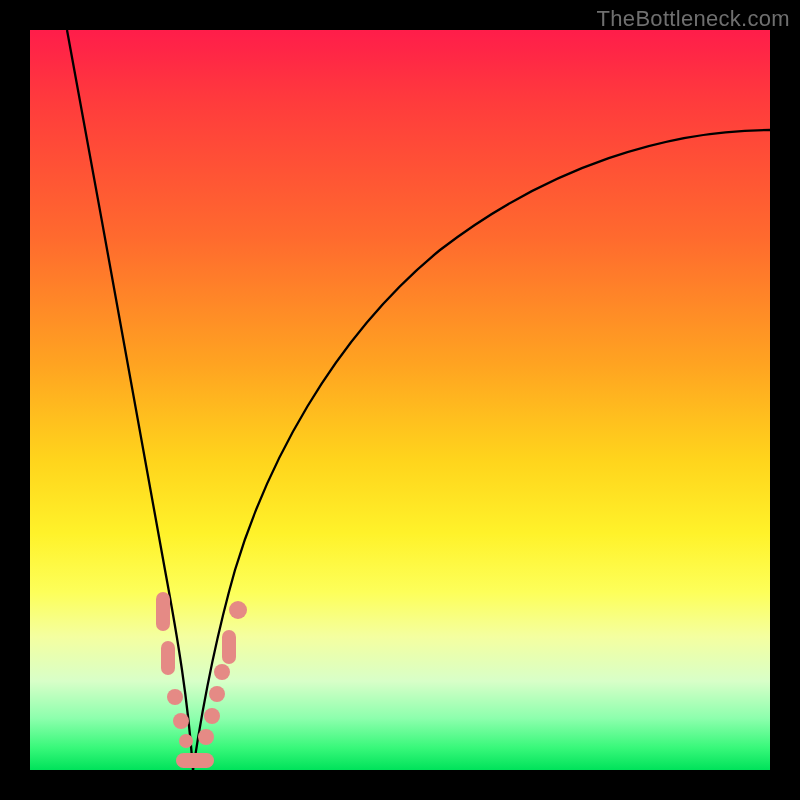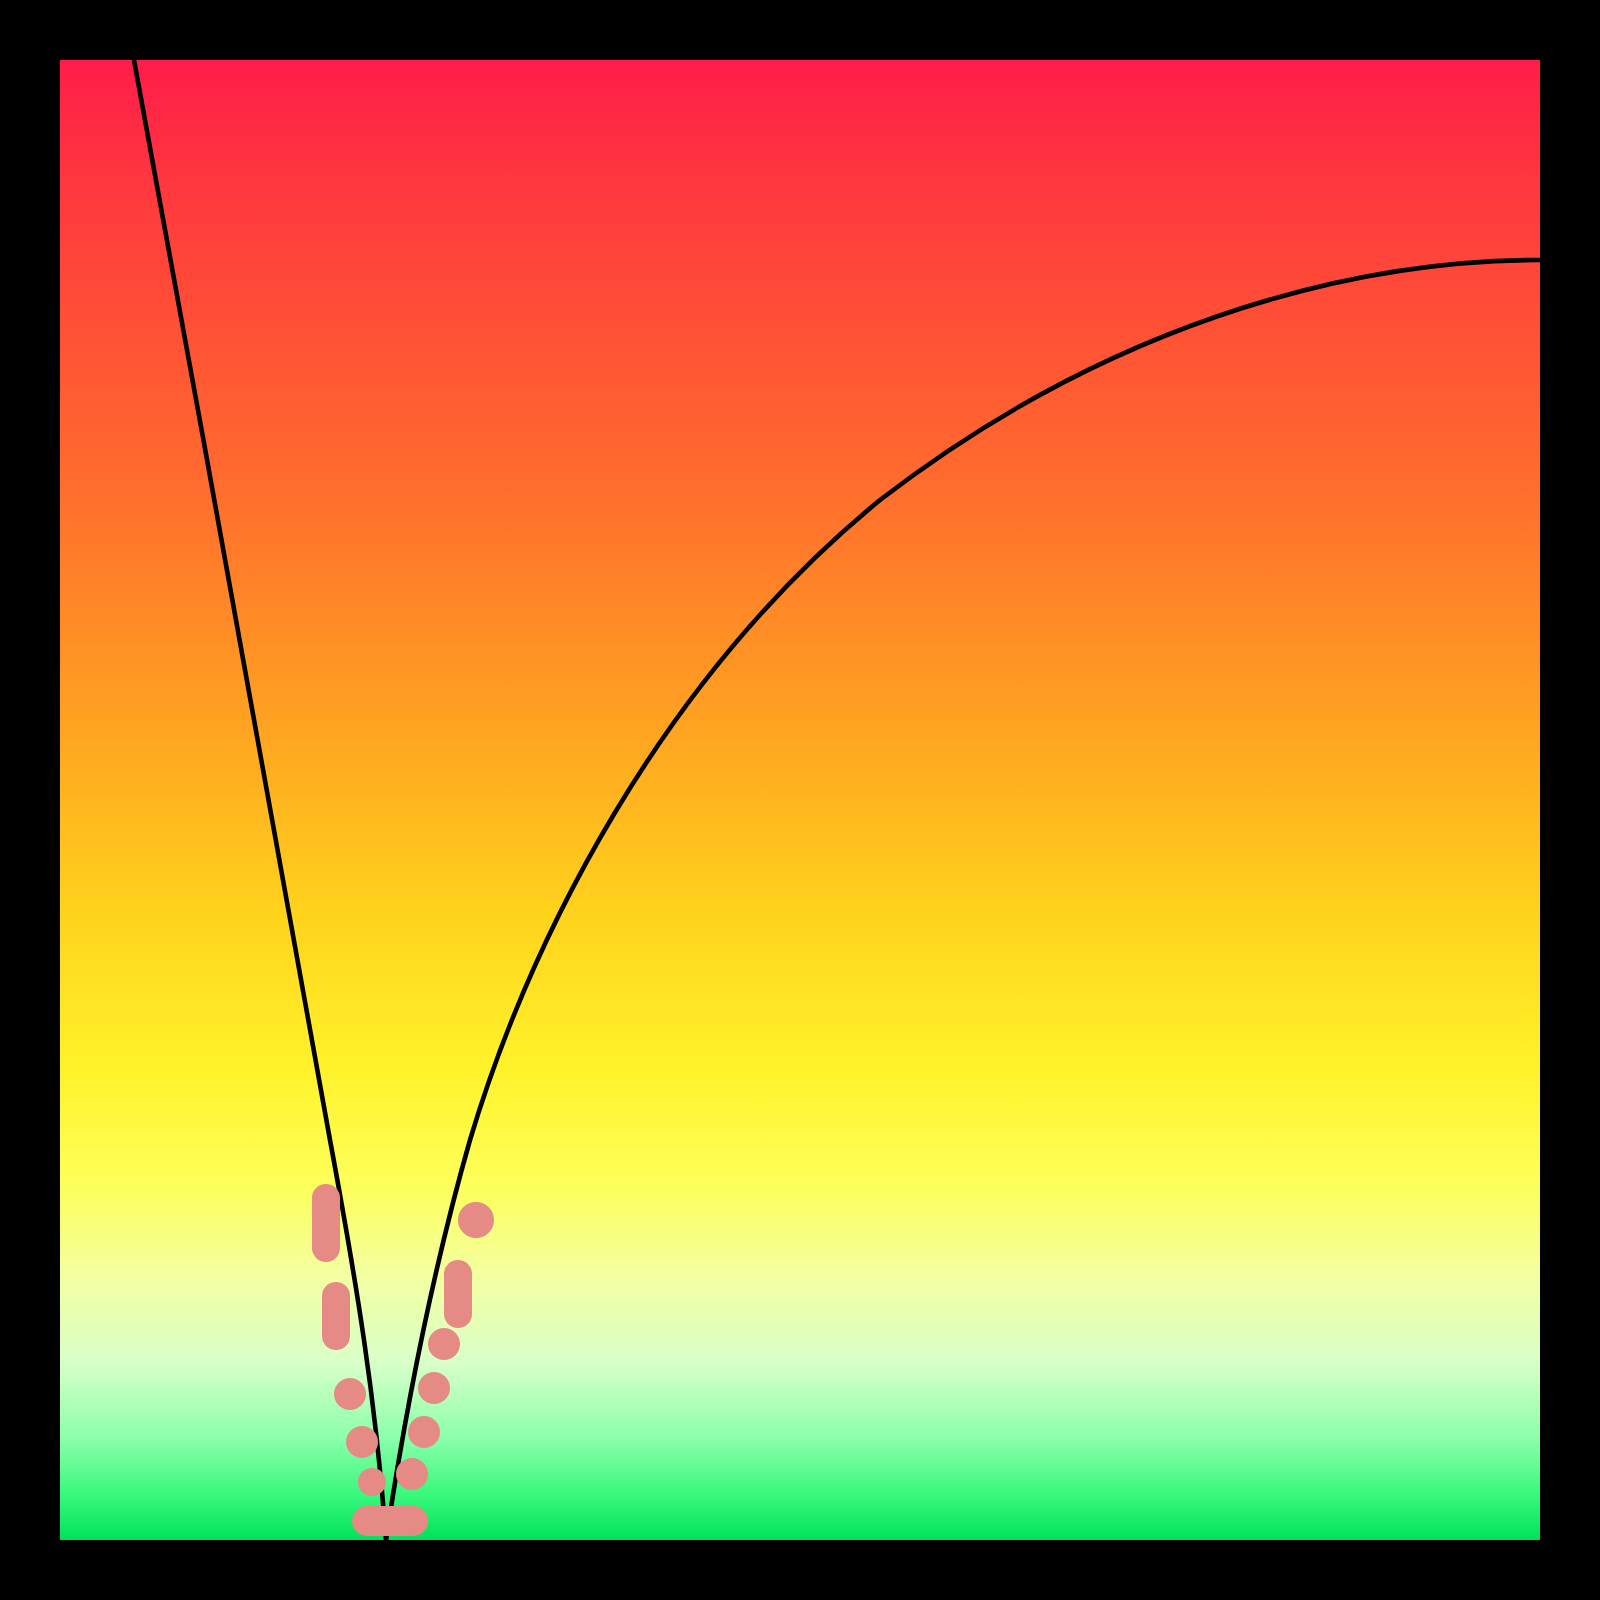--- a/index.html
+++ b/index.html
@@ -97,13 +97,14 @@
       <circle class="dot" cx="182" cy="686" r="8"></circle>
       <circle class="dot" cx="187" cy="664" r="8"></circle>
       <circle class="dot" cx="192" cy="642" r="8"></circle>
 
       <rect class="capsule" x="192" y="600" width="14" height="34" rx="7"></rect>
       <circle class="dot" cx="208" cy="580" r="9"></circle>
     </svg>
 
   </div>
 
+  <div class="watermark">TheBottleneck.com</div>
 </div>
 
 </body></html>

